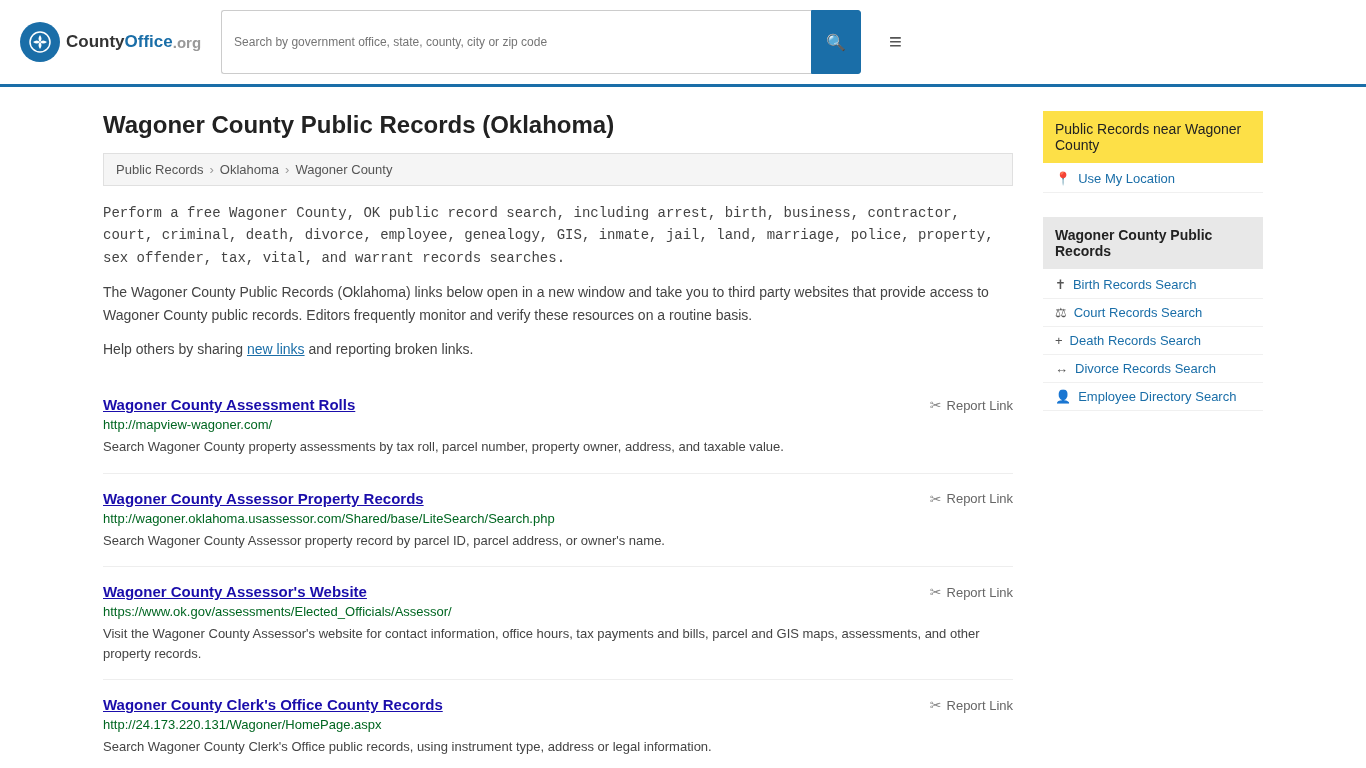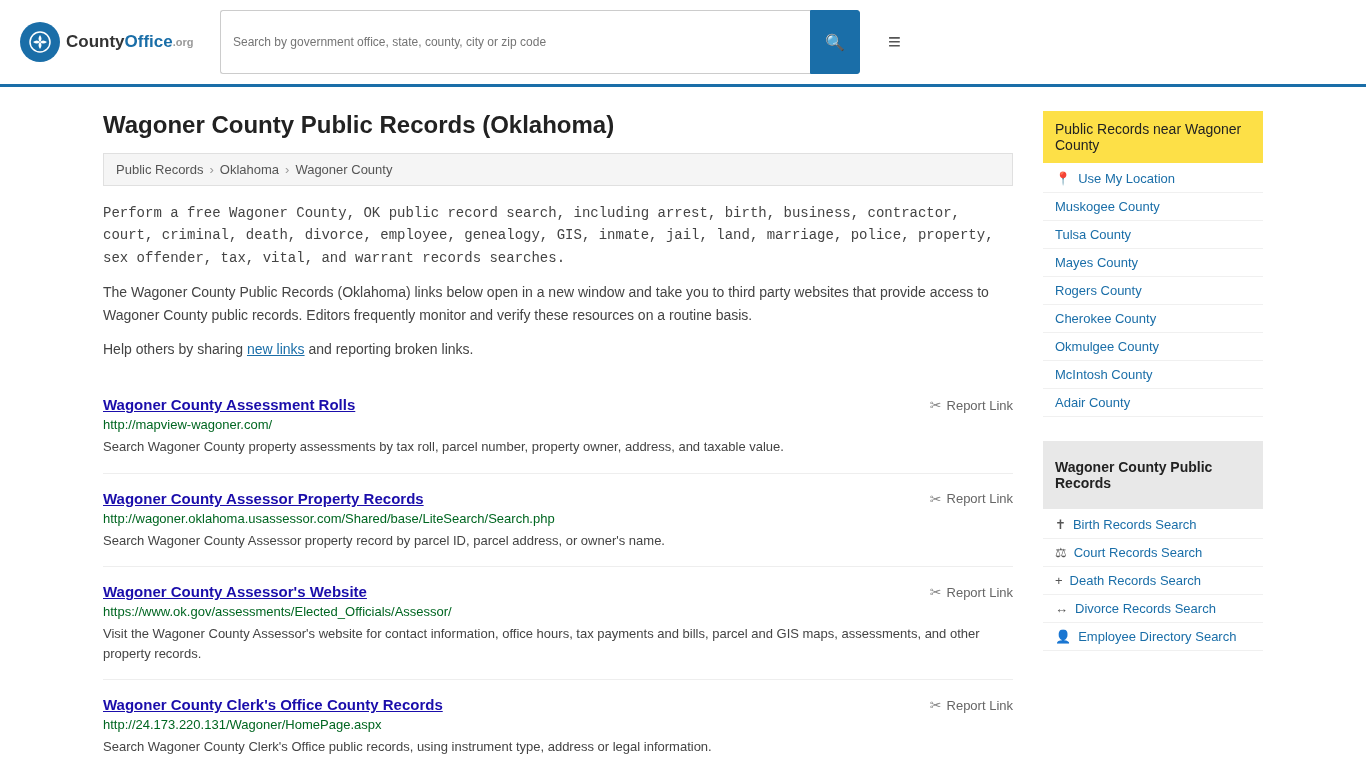--- a/index.html
+++ b/index.html
@@ -31,21 +31,21 @@
       background: #1a6ea8;
       display: flex;
       align-items: center;
       justify-content: center;
       color: white;
       font-size: 18px;
     }
     .logo-text { display: flex; align-items: center; gap: 0; }
     .logo-county { color: #333; font-weight: bold; font-size: 17px; }
     .logo-office { color: #1a6ea8; font-weight: bold; font-size: 17px; }
-    .logo-org { color: #999; font-size: 11px; }
+    .logo-org { color: #999; font-size: 15px; }
 
     #search-area {
       flex: 1;
       display: flex;
       max-width: 640px;
     }
     #search-input {
       flex: 1;
       border: 1px solid #ccc;
       border-right: none;
@@ -201,21 +201,21 @@
       gap: 7px;
       padding: 6px 12px;
       font-size: 13px;
       color: #1a6ea8;
       cursor: pointer;
       border-bottom: 1px solid #f0f0f0;
     }
 
     .sidebar-records-title {
       background: #e8e8e8;
-      padding: 18px 12px;
+      padding: 10px 12px;
       font-size: 14px;
       font-weight: bold;
       color: #222;
       margin-bottom: 2px;
     }
   </style>
 </head>
 <body>
 
 <div id="header">
@@ -315,30 +315,20 @@
       </div>
   </div>
 
   <div id="sidebar">
     <div class="sidebar-section">
       <div class="sidebar-section-title">Public Records near Wagoner County</div>
       <div class="location-item">
         <span>📍</span>
         <span>Use My Location</span>
       </div>
-      <div id="nearby-counties">
-          <div class="sidebar-item">Muskogee County</div>
-          <div class="sidebar-item">Tulsa County</div>
-          <div class="sidebar-item">Mayes County</div>
-          <div class="sidebar-item">Rogers County</div>
-          <div class="sidebar-item">Cherokee County</div>
-          <div class="sidebar-item">Okmulgee County</div>
-          <div class="sidebar-item">McIntosh County</div>
-          <div class="sidebar-item">Adair County</div>
-        </div>
     </div>
 
     <div class="sidebar-section">
       <div class="sidebar-records-title">Wagoner County Public Records</div>
       <div id="sidebar-records-items">
           <div class="sidebar-item">
             <span class="sidebar-icon">✝</span>
             <span>Birth Records Search</span>
           </div>
           <div class="sidebar-item">

